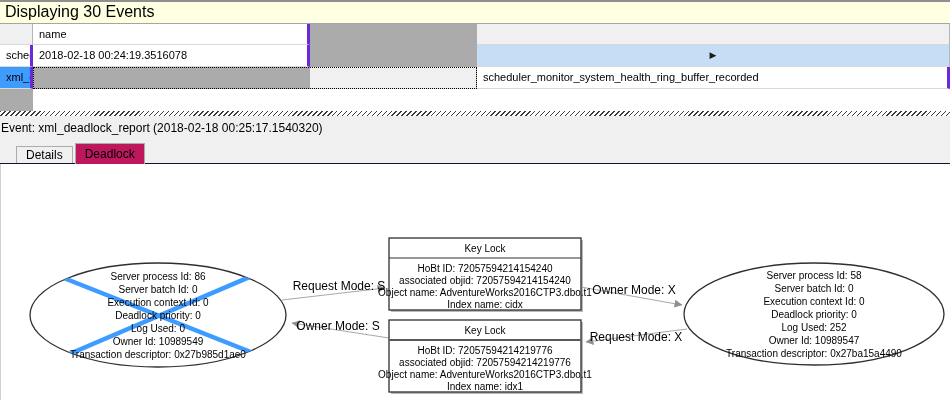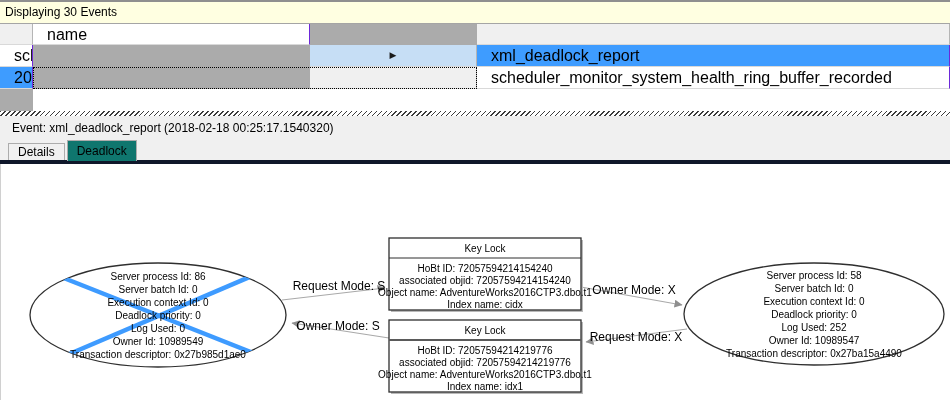--- a/index.html
+++ b/index.html
@@ -6,64 +6,64 @@
   html,body { background:#fff; }
   .app {
     position:relative; width:950px; height:400px; overflow:hidden;
     font-family:"Liberation Sans", sans-serif; font-size:12px; color:#000;
     background:#fff;
   }
   .top-line { height:2px; background:#8f8f8f; }
   .events-header {
     height:22px; line-height:20px; padding-left:5px;
     background:var(--header-bg,#ffffe1);
-    border-bottom:1px solid #a5a5a5; font-size:12px;
+    border-bottom:1px solid #a5a5a5; font-size:16px;
   }
   .grid {
     display:grid;
     grid-template-columns:33px 277px 167px 1fr;
     grid-template-rows:21px 22px 22px 22px;
   }
   .gcell { overflow:hidden; white-space:nowrap; }
   .gutter { background:#f0f0f0; border-right:1px solid #b5b5b5; border-bottom:1px solid #d9d9d9;
     display:flex; align-items:center; justify-content:center; }
   .gutter.sel { background:#c6def5; }
   .row-arrow { font-size:9px; color:#1a1a1a; line-height:1; }
   .hcell, .cell {
-    background:#fff; border-right:1px solid #6d28d9; border-bottom:1px solid #d9d9d9;
-    padding-left:14px; line-height:21px; font-size:16px;
+    background:#fff; border-right:3px solid #6d28d9; border-bottom:1px solid #d9d9d9;
+    padding-left:6px; line-height:21px; font-size:11px;
   }
   .cell { line-height:21px; }
   .cell.sel { background:var(--selection,#3e9cff); color:#000000; }
   .filler { background:var(--empty-area,#ababab); border:none; }
   .focus-rect {
     position:absolute; left:33px; top:67px; width:444px; height:22px;
     border:1px dotted #000; pointer-events:none;
   }
   .splitter {
     height:5px; background:#fff;
     background-image:repeating-linear-gradient(135deg,#3c3c3c 0 1px,#ffffff 1px 3.5px);
     cursor:row-resize;
   }
   .event-bar {
-    height:24px; line-height:24px; padding-left:12px;
+    height:24px; line-height:24px; padding-left:1px;
     background:#f0f0f0; font-size:12px;
   }
   .tabstrip {
     height:24px; background:#f0f0f0; position:relative;
-    display:flex; align-items:flex-end; padding-left:8px;
-    border-bottom:4px solid #0f172a;
+    display:flex; align-items:flex-end; padding-left:16px;
+    border-bottom:1px solid #0f172a;
   }
   .tab {
     font-size:12px; border:1px solid #acacac; border-bottom:none;
     padding:0 9px; margin-right:2px; cursor:pointer; position:relative;
     white-space:nowrap;
   }
   .tab.inactive { background:#f0f0f0; height:17px; line-height:17px; z-index:1; }
-  .tab.active   { background:#0f766e; height:21px; line-height:20px; z-index:3; margin-bottom:-1px; }
+  .tab.active   { background:#be185d; height:21px; line-height:20px; z-index:3; margin-bottom:-1px; }
   .panel {
     height:236px; background:#fff; border-left:1px solid #d0d0d0; position:relative;
   }
   .panel svg { display:block; }
   .node-text { font-family:"Liberation Sans",sans-serif; font-size:10px; fill:#000; }
   .edge-label { font-family:"Liberation Sans",sans-serif; font-size:12px; fill:#000; }
   .node-shape { fill:#ffffff; stroke:#2f2f2f; stroke-width:1.3; }
   .edge-line { stroke:#a9a9a9; stroke-width:1.2; fill:none; }
 </style>
 </head>
@@ -76,27 +76,27 @@
   <div class="events-header">Displaying 30 Events</div>
 
   <div class="grid">
 
     <div class="gcell gutter"></div>
     <div class="gcell hcell">name</div>
     <div class="gcell filler"></div>
 
     <div class="gcell gutter"></div>
     <div class="gcell cell">scheduler_monitor_system_health_ring_buffer_recorded</div>
+    <div class="gcell cell">2018-02-18 00:24:19.3516078</div>
     <div class="gcell filler"></div>
 
     <div class="gcell gutter sel">
       <span class="row-arrow">▶</span>
     </div>
     <div class="gcell cell sel">xml_deadlock_report</div>
-    <div class="gcell cell sel">2018-02-18 00:25:17.1540320</div>
     <div class="gcell filler"></div>
 
     <div class="gcell gutter"></div>
     <div class="gcell cell">scheduler_monitor_system_health_ring_buffer_recorded</div>
     <div class="gcell filler"></div>
   </div>
 
   <div class="focus-rect"></div>
 
   <div class="splitter"></div>

